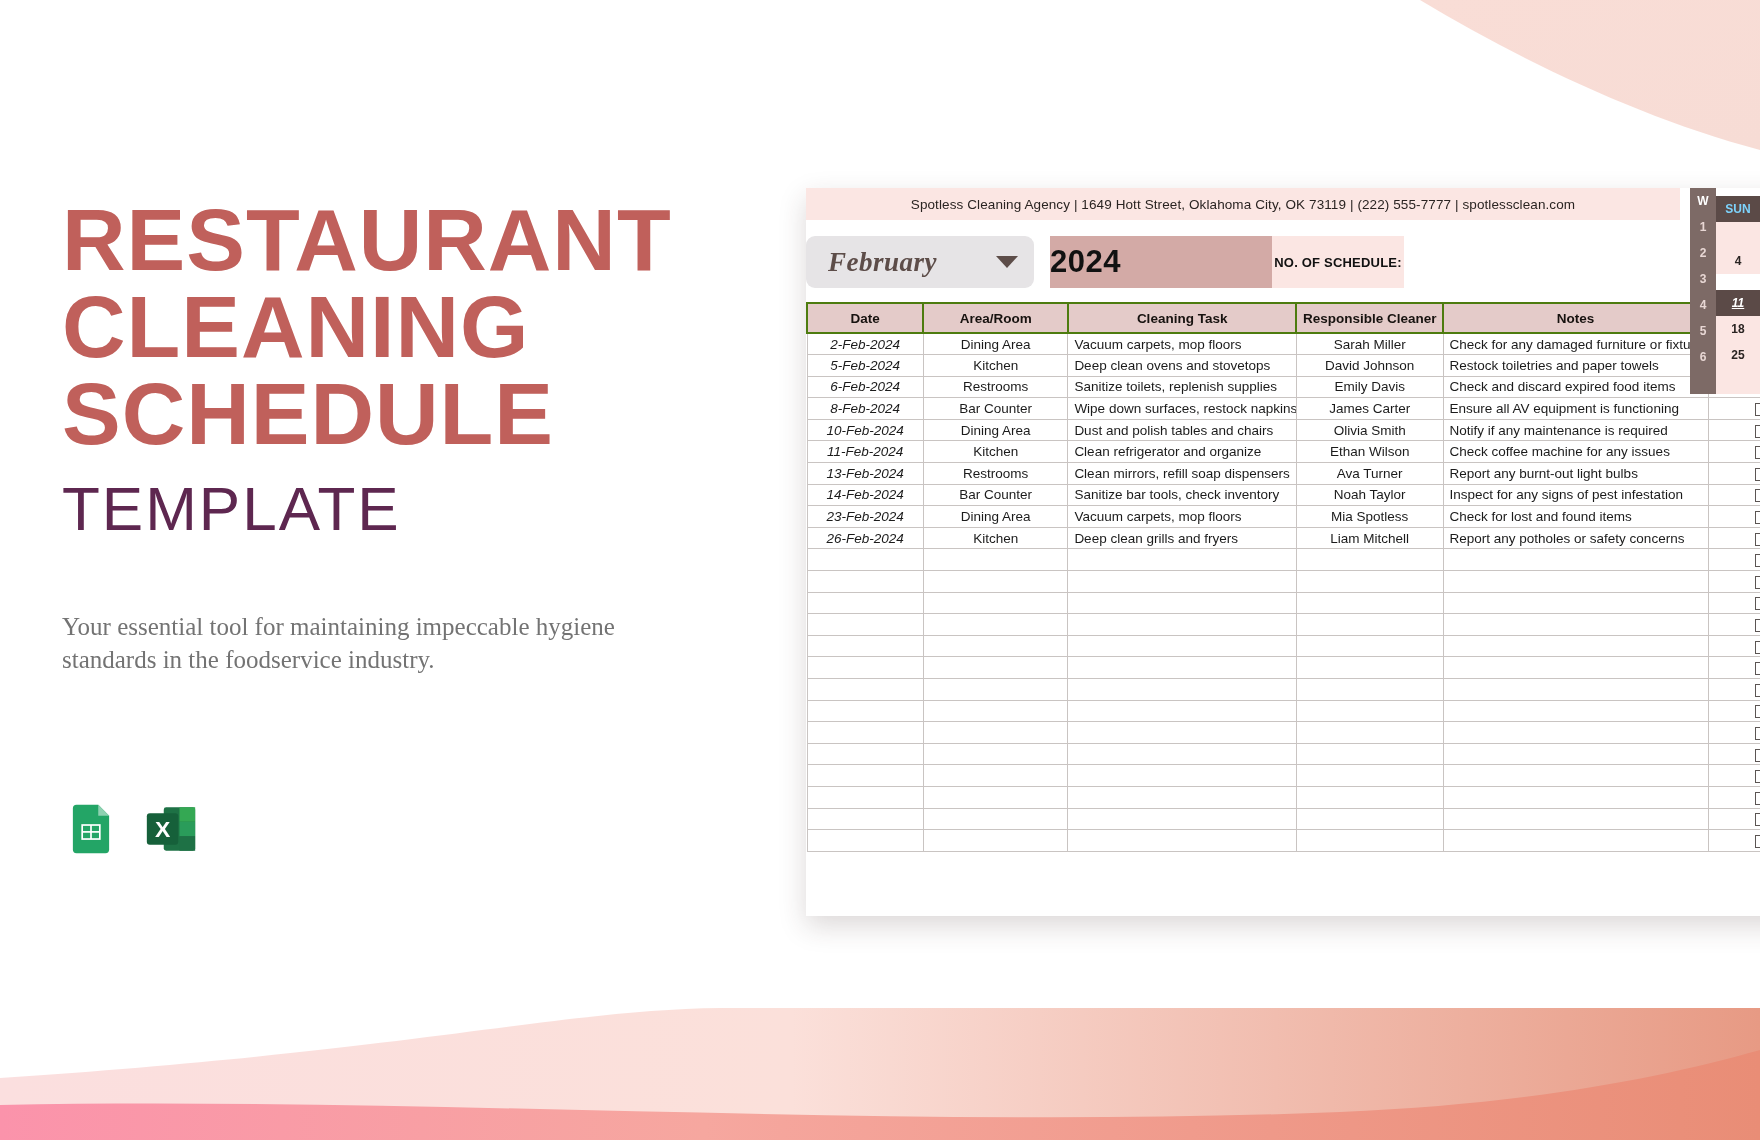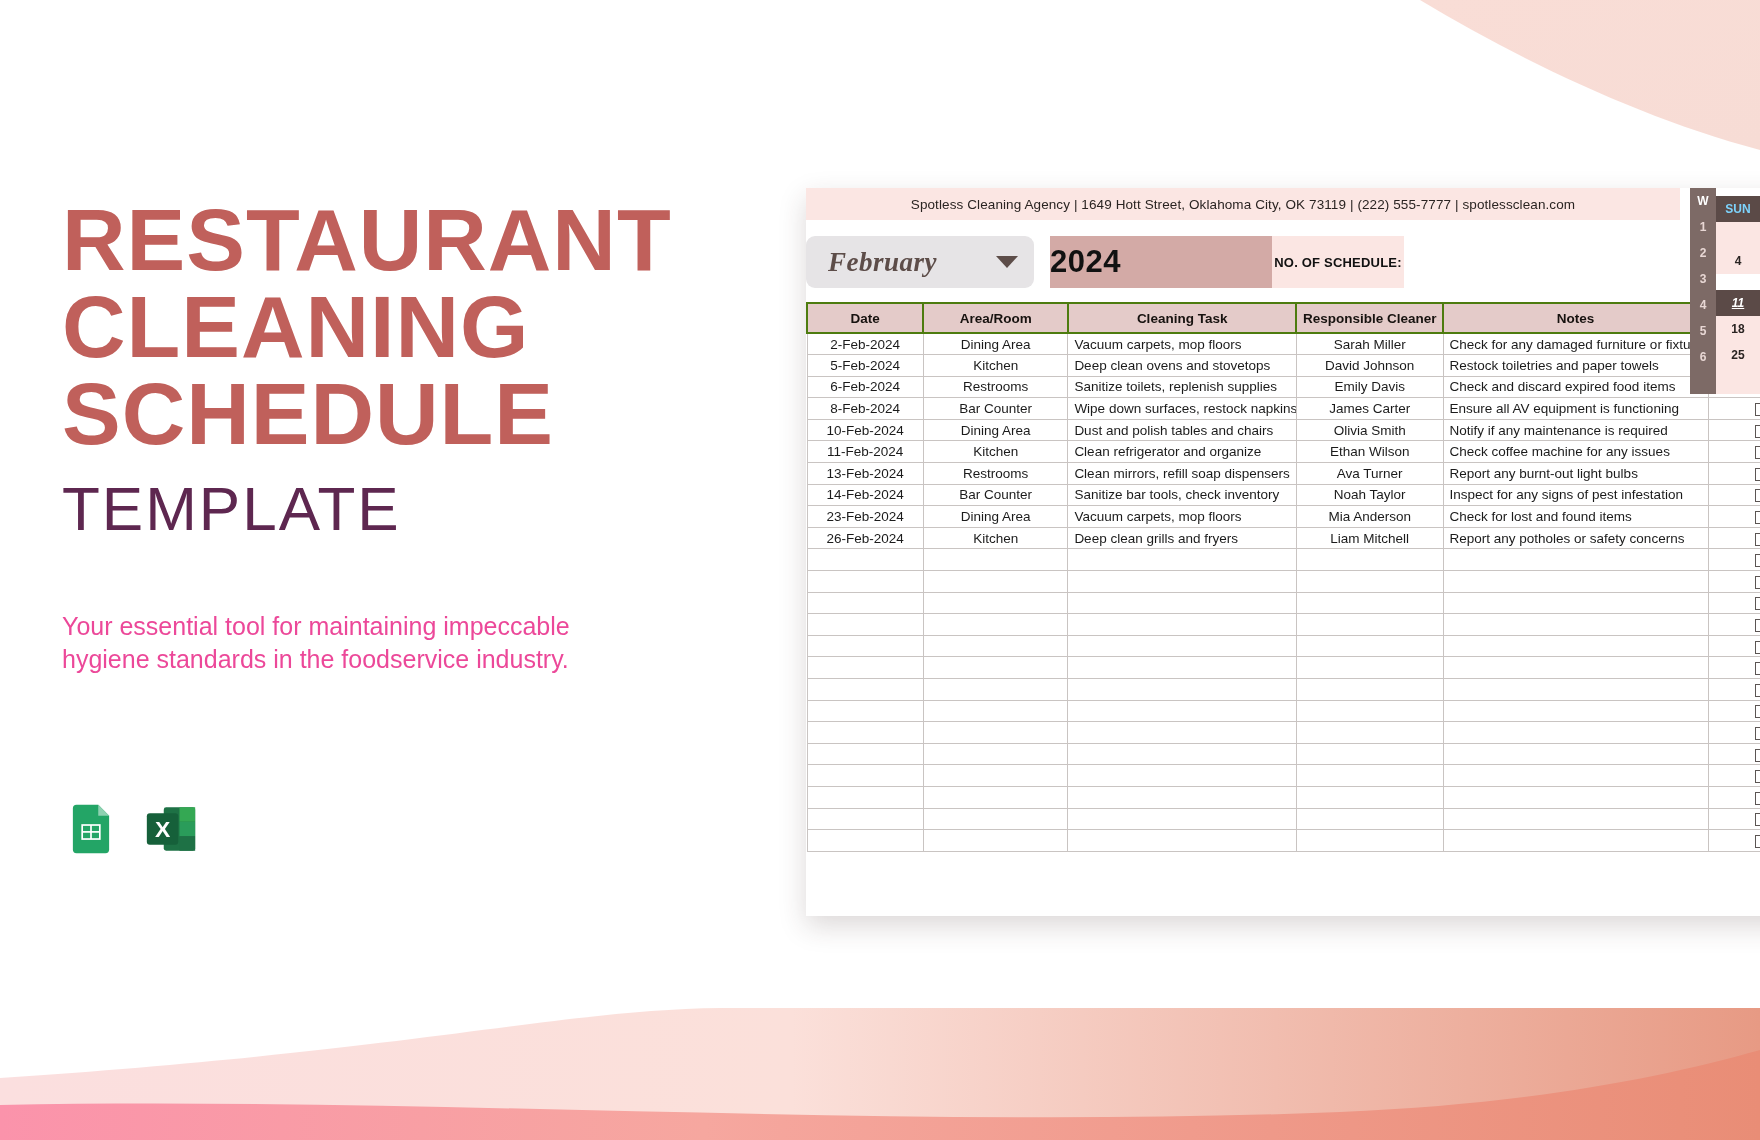--- a/index.html
+++ b/index.html
@@ -33,23 +33,23 @@
     font-size:62px;
     letter-spacing:2px;
     color:#5e2750;
     margin:16px 0 0 0;
     text-transform:uppercase;
   }
   .desc{
     margin:66px 0 8px 0;
     font-size:25px;
     line-height:1.32;
-    color:#ec4899;
+    color:#737373;
     max-width:570px;
-    font-family:Liberation Sans, sans-serif;
+    font-family:Liberation Serif, serif;
   }
   .app-icons{
     position:absolute;left:62px;top:800px;display:flex;gap:22px;z-index:4;
   }
   .app-icon{width:58px;height:58px;display:block;}
 
   
   .sheet{
     position:absolute;left:806px;top:188px;width:1010px;height:728px;
     background:#ffffff;z-index:2;overflow:hidden;
@@ -104,21 +104,21 @@
   }
   table.sched th{
     background:#e4cbc9;font-weight:700;font-size:13.5px;color:#17120f;
     height:26px;border:2px solid #4d7c0f;
   }
   table.sched th.chk-head{background:#fbe6e3;border:1px solid #cfc7c5;}
   table.sched td{
     border:1px solid #c9c4c2;height:21.6px;padding:0 6px;box-sizing:border-box;
     overflow:hidden;white-space:nowrap;
   }
-  td.c-date{text-align:center;width:104px;}
+  td.c-date{text-align:center;width:104px;font-style:italic;}
   td.c-area{text-align:center;width:130px;}
   td.c-task{text-align:left;width:208px;}
   td.c-cleaner{text-align:center;width:132px;}
   td.c-notes{text-align:left;width:242px;}
   td.c-chk{width:96px;text-align:center;border-left:1px solid #c9c4c2;border-right:none;}
   th.h-date{width:104px;}th.h-area{width:130px;}th.h-task{width:208px;}
   th.h-cleaner{width:132px;}th.h-notes{width:242px;}th.chk-head{width:96px;}
   .chkbox{
     display:inline-block;width:11px;height:11px;border:1.6px solid #5b5553;background:#fff;
     vertical-align:middle;
@@ -290,21 +290,21 @@
             <td class="c-area">Bar Counter</td>
             <td class="c-task">Sanitize bar tools, check inventory</td>
             <td class="c-cleaner">Noah Taylor</td>
             <td class="c-notes">Inspect for any signs of pest infestation</td>
             <td class="c-chk"><span class="chkbox"></span></td>
           </tr>
           <tr>
             <td class="c-date">23-Feb-2024</td>
             <td class="c-area">Dining Area</td>
             <td class="c-task">Vacuum carpets, mop floors</td>
-            <td class="c-cleaner">Mia Anderson</td>
+            <td class="c-cleaner">Mia Spotless</td>
             <td class="c-notes">Check for lost and found items</td>
             <td class="c-chk"><span class="chkbox"></span></td>
           </tr>
           <tr>
             <td class="c-date">26-Feb-2024</td>
             <td class="c-area">Kitchen</td>
             <td class="c-task">Deep clean grills and fryers</td>
             <td class="c-cleaner">Liam Mitchell</td>
             <td class="c-notes">Report any potholes or safety concerns</td>
             <td class="c-chk"><span class="chkbox"></span></td>

